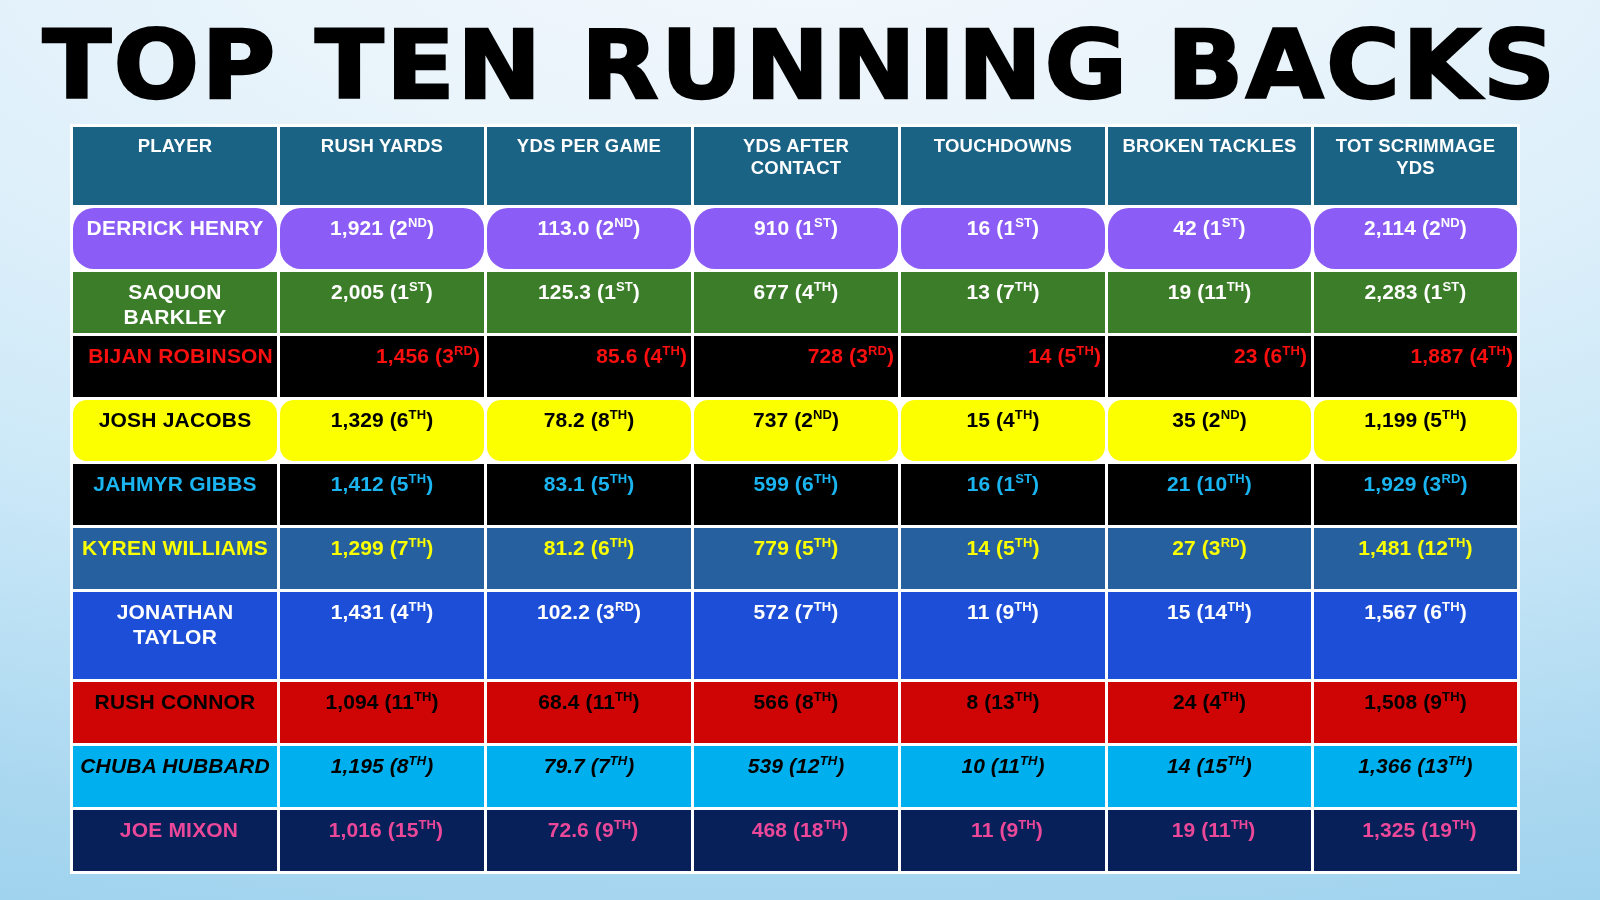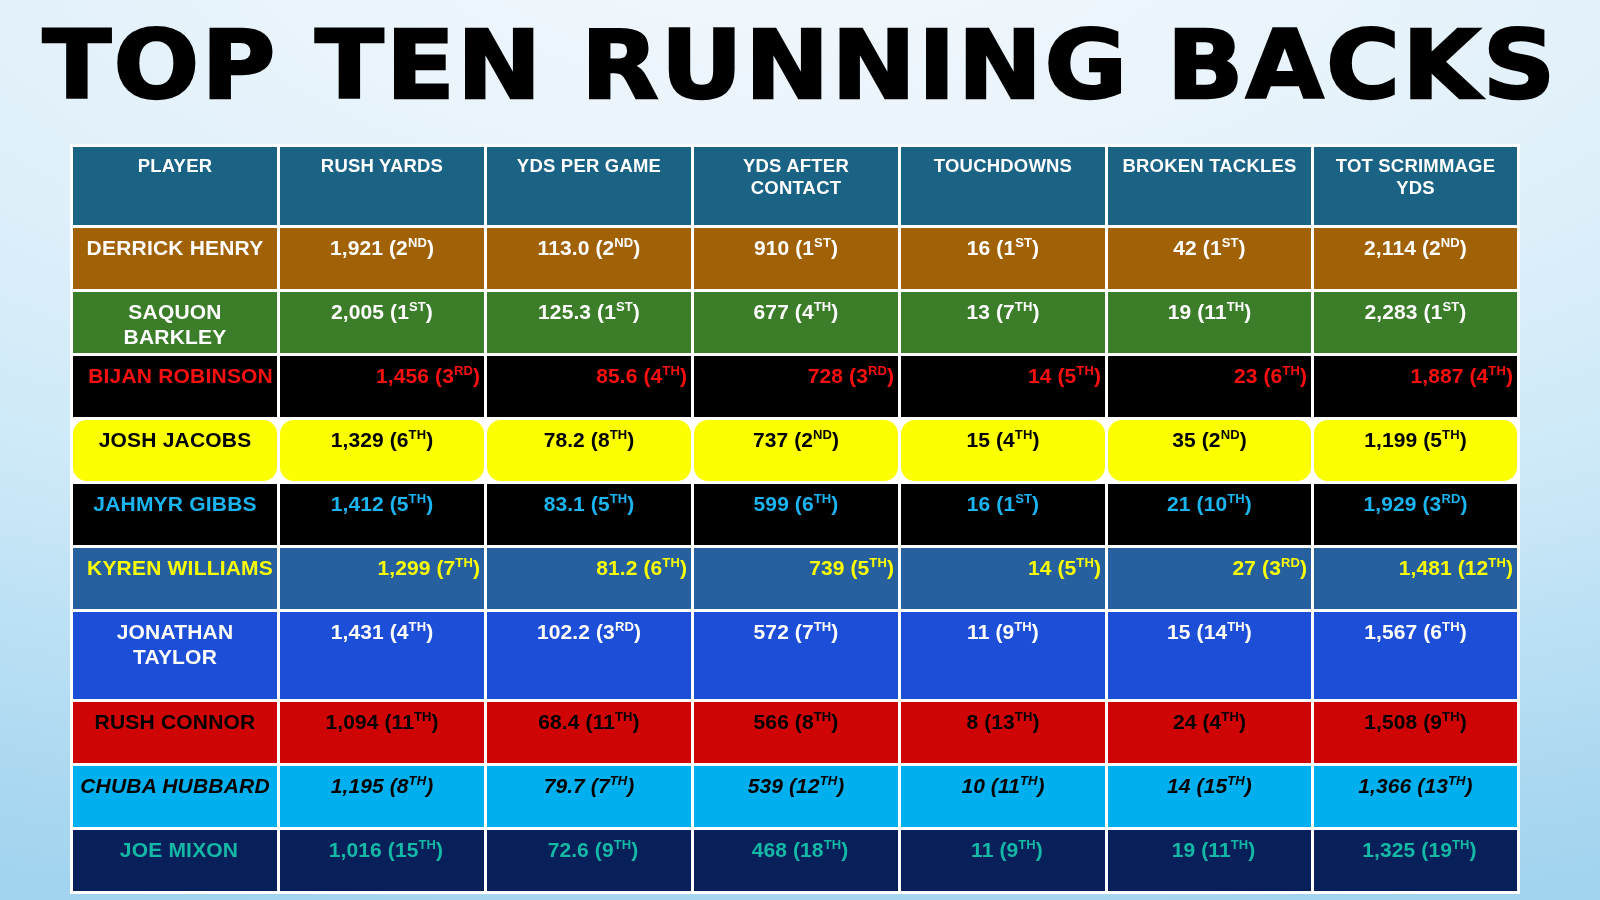--- a/index.html
+++ b/index.html
@@ -39,21 +39,21 @@
     transform: scaleX(1.12) scaleY(1.04);
     transform-origin: 50% 50%;
     white-space: nowrap;
     -webkit-text-stroke: 2.2px #000;
   }
 
   
   .table-wrap {
     position: absolute;
     left: 70px;
-    top: 144px;
+    top: 124px;
     width: 1426px;
     background: #ffffff;
     padding: 0;
   }
 
   table.stats {
     border-collapse: separate;
     border-spacing: 3px;
     width: 1426px;
     table-layout: fixed;
@@ -97,30 +97,30 @@
   tbody tr.tall td { height: 87px; }
 
   tbody td sup {
     font-size: 0.62em;
     vertical-align: super;
     line-height: 0;
     font-weight: 700;
   }
 
   
-  tr.r-henry    td { background: #a16207; color: #ffffff; }
+  tr.r-henry    td { background: #8b5cf6; color: #ffffff; border-radius: 21px; }
   tr.r-barkley  td { background: #3b7d28; color: #ffffff; }
   tr.r-bijan    td { background: #000000; color: #fa0f0f; text-align: right; }
   tr.r-jacobs   td { background: #fbff00; color: #000000; border-radius: 14px; }
   tr.r-gibbs    td { background: #000000; color: #1ab4f0; }
-  tr.r-kyren    td { background: #27609e; color: #fbff00; text-align: right; }
+  tr.r-kyren    td { background: #27609e; color: #fbff00; }
   tr.r-taylor   td { background: #1d4ed8; color: #ffffff; }
   tr.r-connor   td { background: #cf0404; color: #000000; }
   tr.r-hubbard  td { background: #00b0ee; color: #000000; font-style: italic; }
-  tr.r-mixon    td { background: #072059; color: #14b8a6; padding-left: 12px; }
+  tr.r-mixon    td { background: #072059; color: #ec4899; padding-left: 12px; }
 
   td.player-cell { letter-spacing: 0.2px; }
 </style>
 </head>
 <body>
 
 <div id="page">
 
   <div class="title">TOP TEN RUNNING BACKS</div>
 
@@ -189,21 +189,21 @@
             <td><span>83.1</span> (<span>5</span><sup>TH</sup>)</td>
             <td><span>599</span> (<span>6</span><sup>TH</sup>)</td>
             <td><span>16</span> (<span>1</span><sup>ST</sup>)</td>
             <td><span>21</span> (<span>10</span><sup>TH</sup>)</td>
             <td><span>1,929</span> (<span>3</span><sup>RD</sup>)</td>
           </tr>
           <tr class="r-kyren">
             <td class="player-cell">KYREN WILLIAMS</td>
             <td><span>1,299</span> (<span>7</span><sup>TH</sup>)</td>
             <td><span>81.2</span> (<span>6</span><sup>TH</sup>)</td>
-            <td><span>739</span> (<span>5</span><sup>TH</sup>)</td>
+            <td><span>779</span> (<span>5</span><sup>TH</sup>)</td>
             <td><span>14</span> (<span>5</span><sup>TH</sup>)</td>
             <td><span>27</span> (<span>3</span><sup>RD</sup>)</td>
             <td><span>1,481</span> (<span>12</span><sup>TH</sup>)</td>
           </tr>
           <tr class="r-taylor tall">
             <td class="player-cell">JONATHAN TAYLOR</td>
             <td><span>1,431</span> (<span>4</span><sup>TH</sup>)</td>
             <td><span>102.2</span> (<span>3</span><sup>RD</sup>)</td>
             <td><span>572</span> (<span>7</span><sup>TH</sup>)</td>
             <td><span>11</span> (<span>9</span><sup>TH</sup>)</td>

